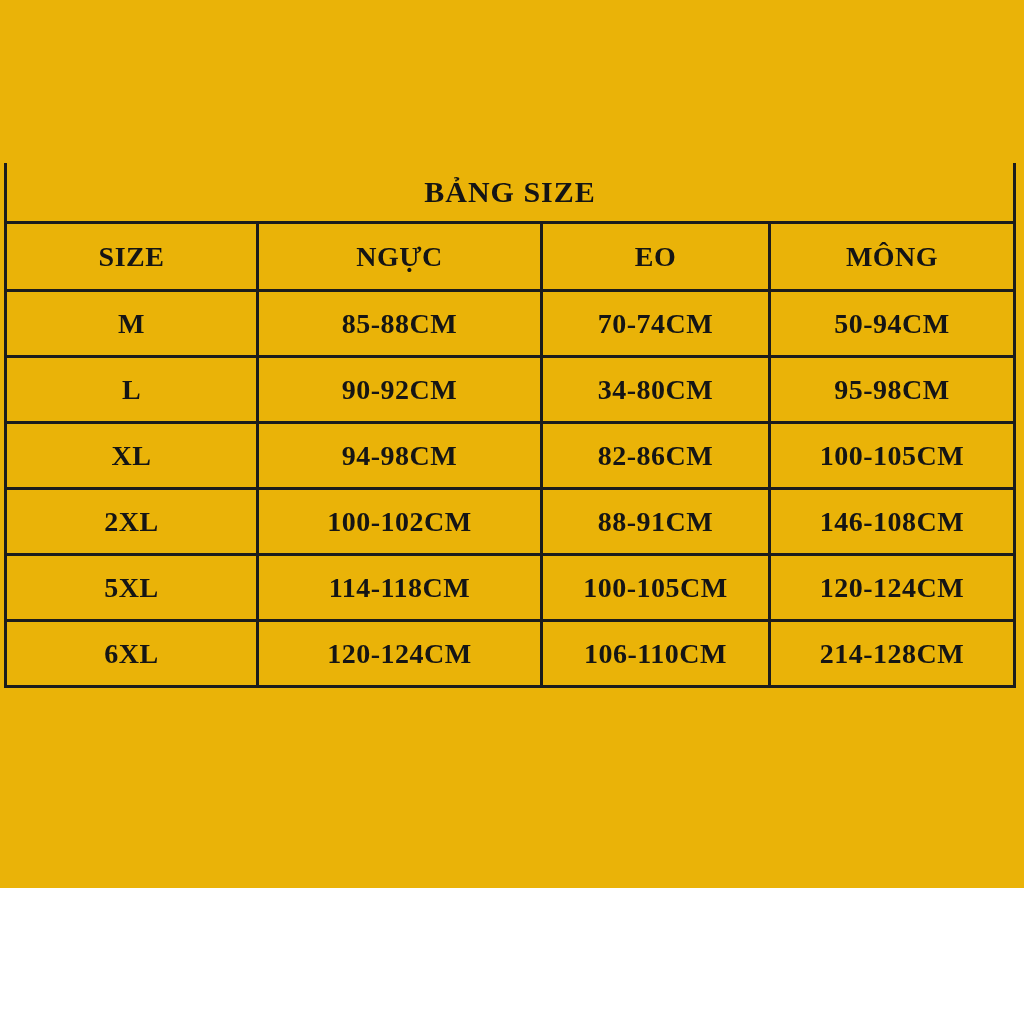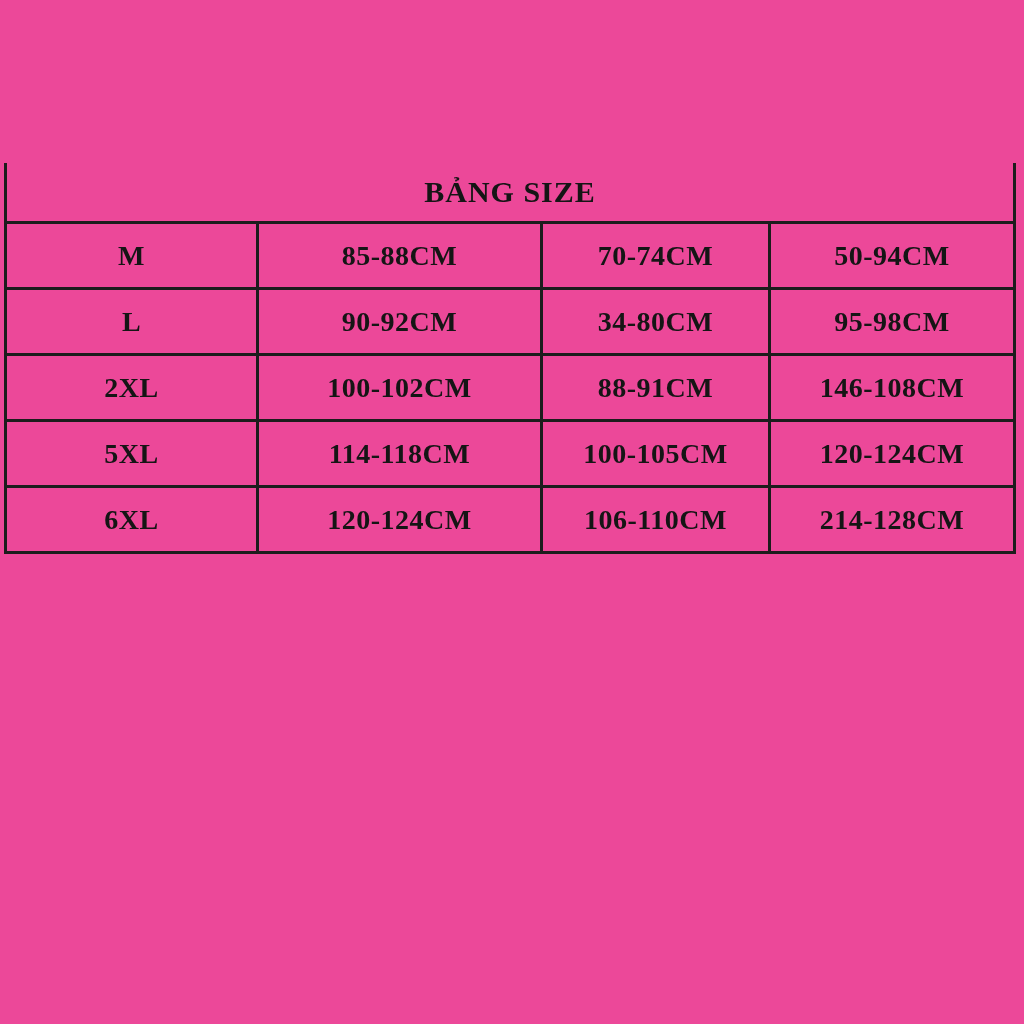--- a/index.html
+++ b/index.html
@@ -3,22 +3,22 @@
 <meta charset="utf-8">
 <style>
   html, body {
     margin: 0;
     padding: 0;
     background: #ffffff;
   }
   .canvas {
     position: relative;
     width: 1024px;
-    height: 1024px;
-    background: #ec4899;
+    height: 888px;
+    background: #eab308;
     overflow: hidden;
     font-family: "Liberation Serif", "DejaVu Serif", serif;
     color: #151515;
   }
   table.size-table {
     position: absolute;
     left: 4px;
     top: 163px;
     width: 1009px;
     border-collapse: collapse;
@@ -57,31 +57,43 @@
     <colgroup>
       <col style="width:252px">
       <col style="width:284px">
       <col style="width:228px">
       <col style="width:245px">
     </colgroup>
     <tbody>
       <tr>
         <td class="title-cell" colspan="4">BẢNG SIZE</td>
       </tr>
+      <tr class="header-row">
+        <th>SIZE</th>
+        <th>NGỰC</th>
+        <th>EO</th>
+        <th>MÔNG</th>
+      </tr>
       <tr class="data-row">
         <td>M</td>
         <td>85-88CM</td>
         <td>70-74CM</td>
         <td>50-94CM</td>
       </tr>
       <tr class="data-row">
         <td>L</td>
         <td>90-92CM</td>
         <td>34-80CM</td>
         <td>95-98CM</td>
+      </tr>
+      <tr class="data-row">
+        <td>XL</td>
+        <td>94-98CM</td>
+        <td>82-86CM</td>
+        <td>100-105CM</td>
       </tr>
       <tr class="data-row">
         <td>2XL</td>
         <td>100-102CM</td>
         <td>88-91CM</td>
         <td>146-108CM</td>
       </tr>
       <tr class="data-row">
         <td>5XL</td>
         <td>114-118CM</td>

